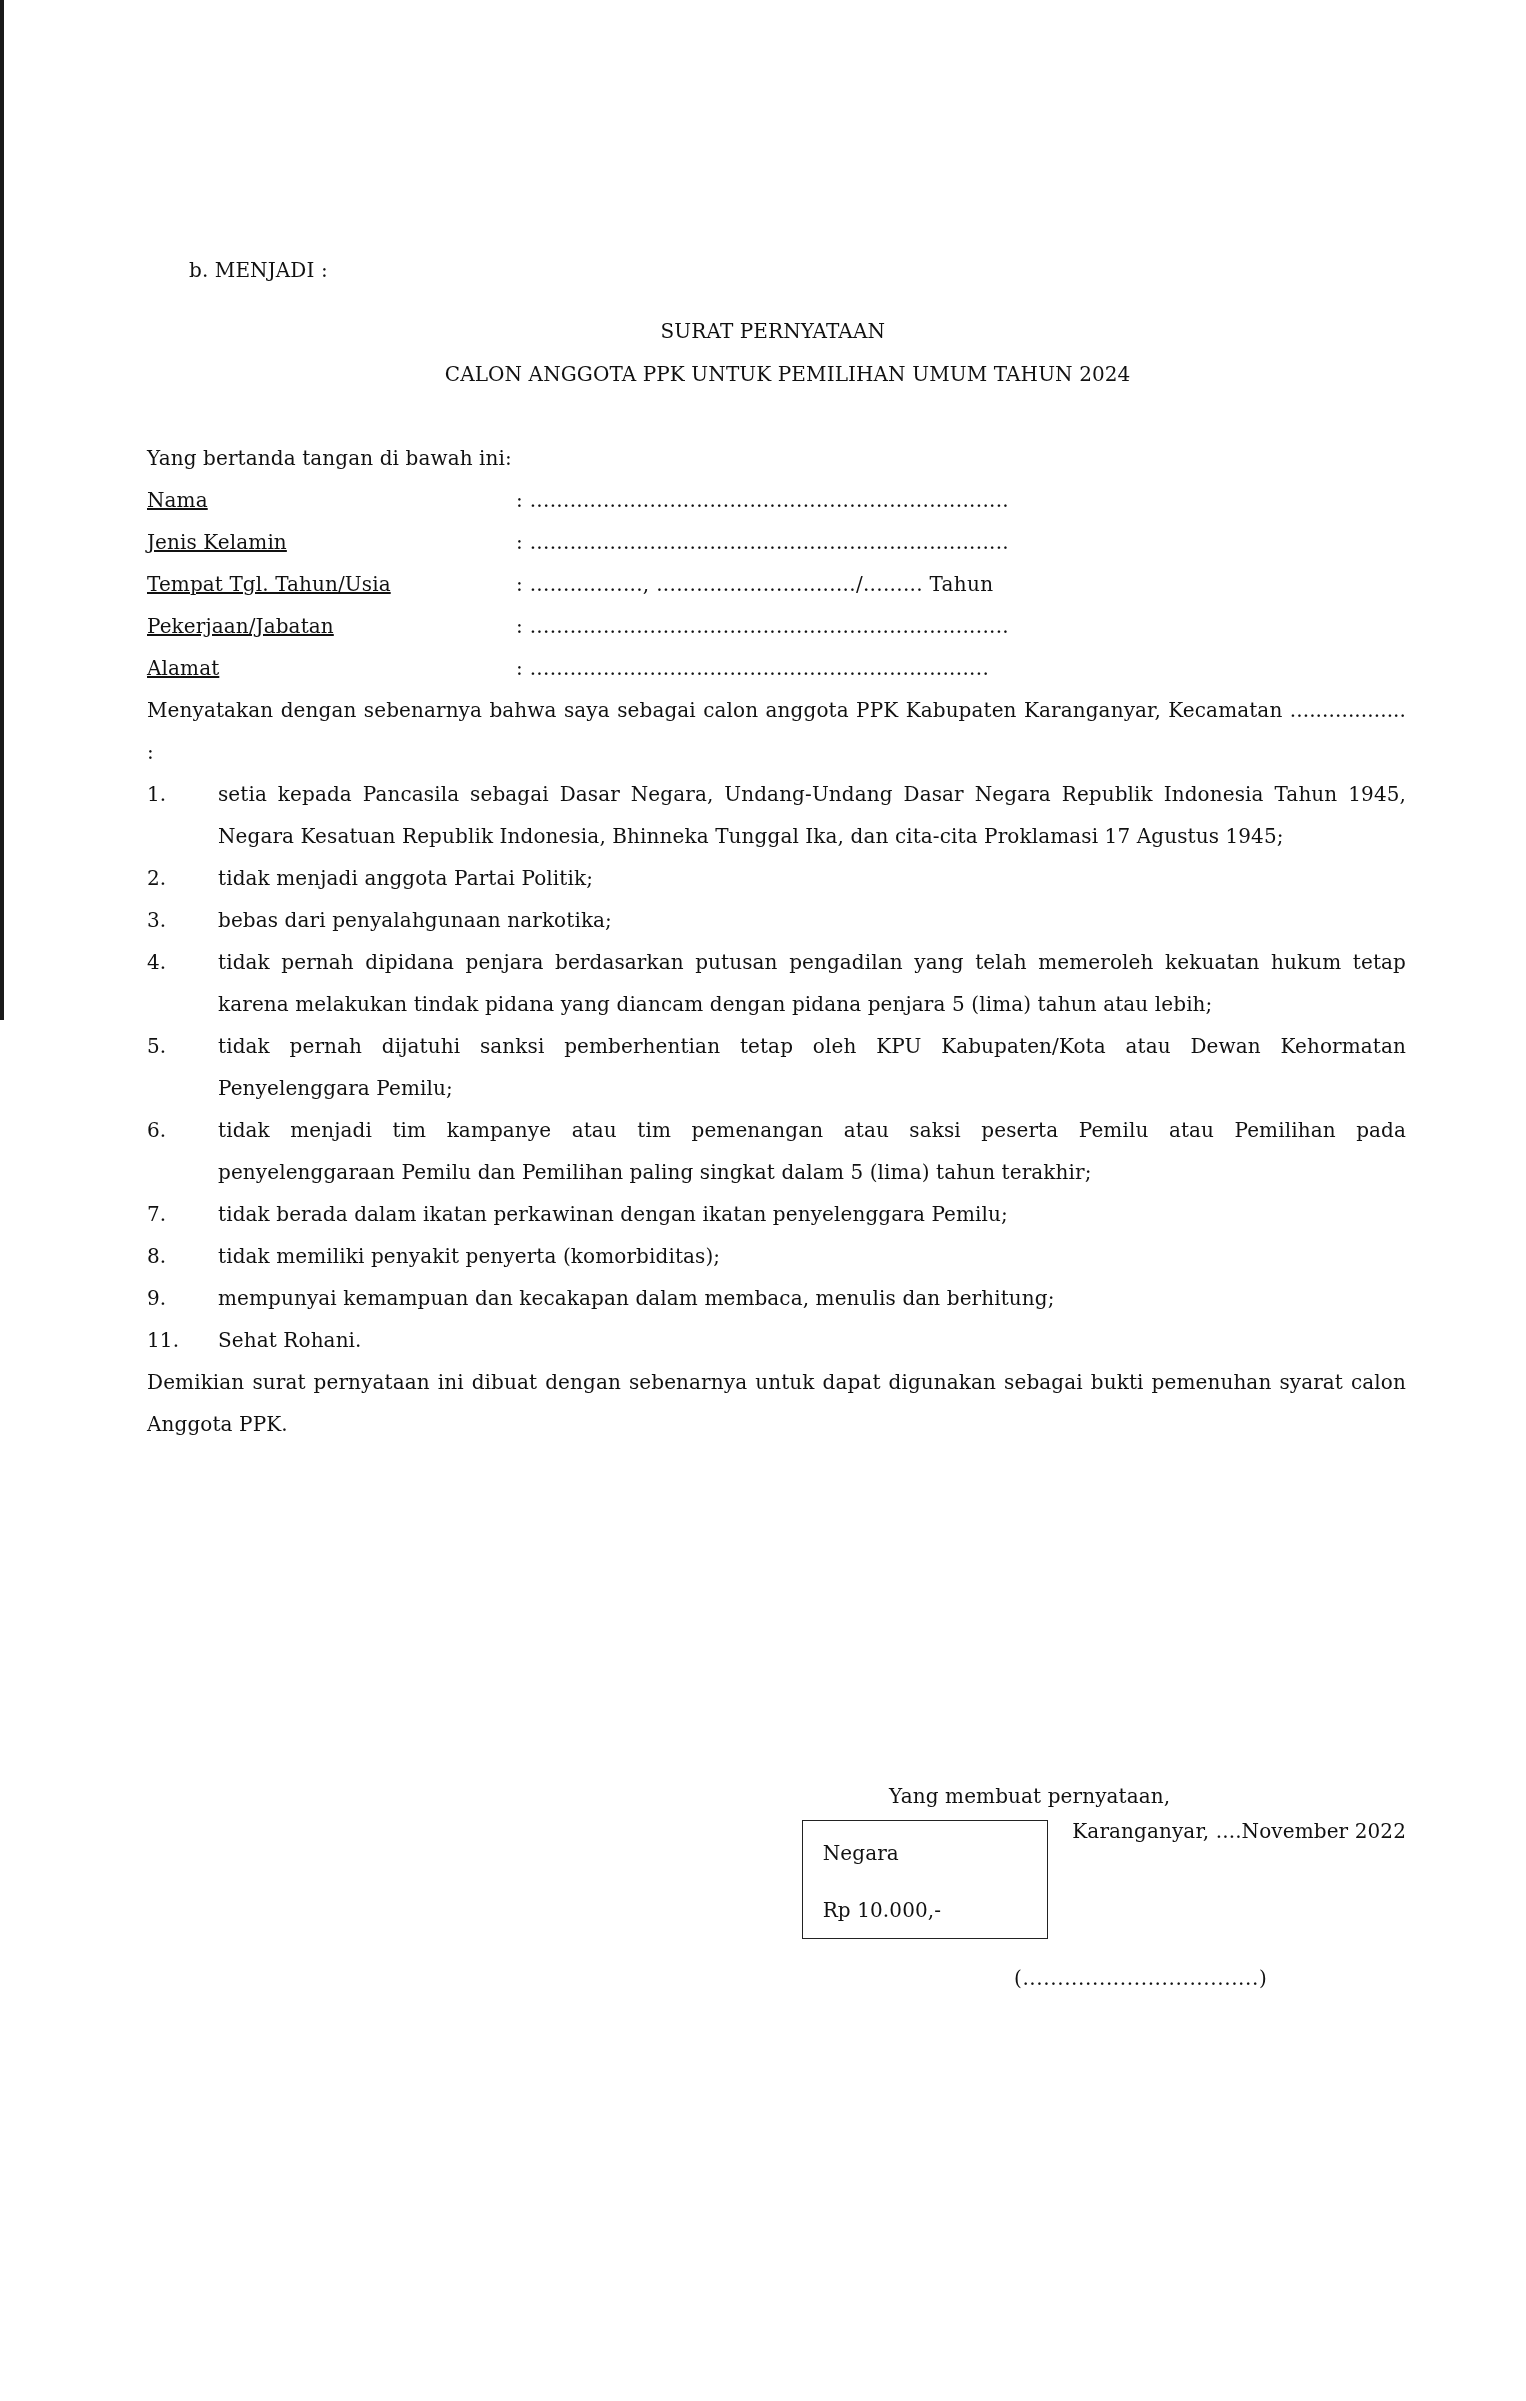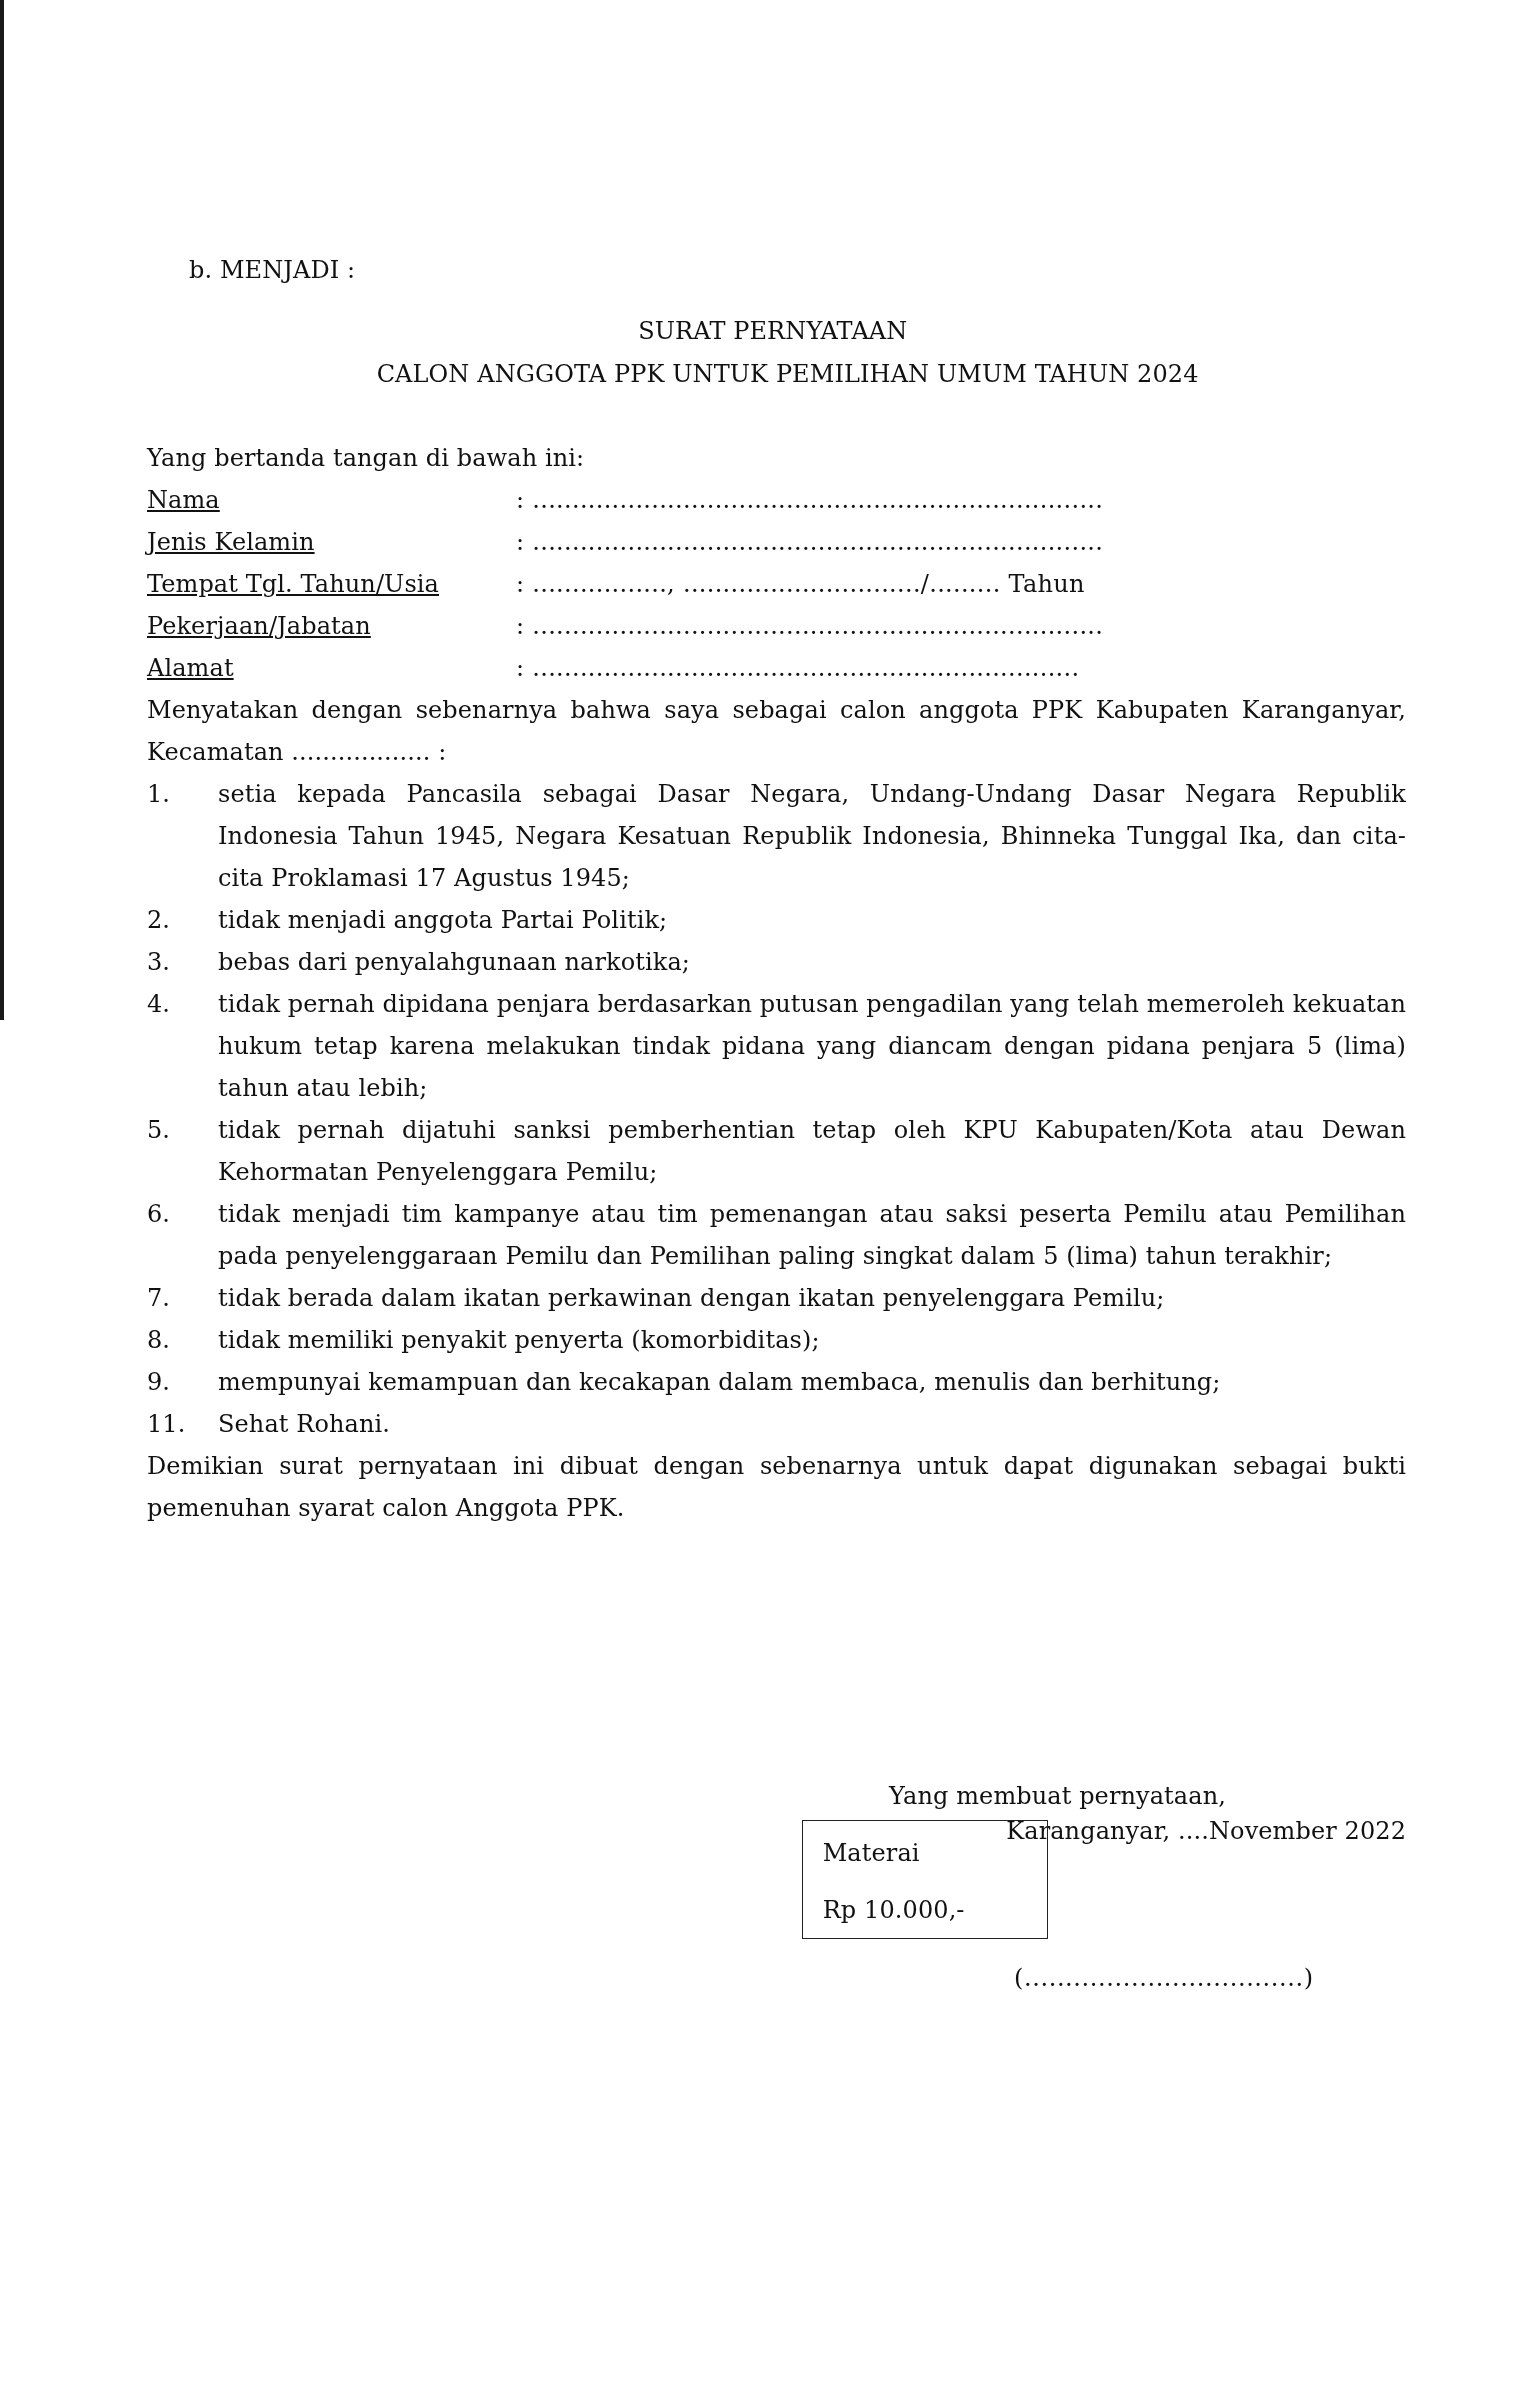--- a/index.html
+++ b/index.html
@@ -1,20 +1,20 @@
 <!DOCTYPE html>
 <html style="font-size:9.8px"><head>
 <meta charset="utf-8">
 <style>
   html, body { margin: 0; padding: 0; background: #ffffff; }
   body { width: 1526px; height: 2401px; position: relative; overflow: hidden;
          font-family: "DejaVu Serif", "Liberation Serif", serif; color: #111111; }
   .scan-edge { position: absolute; left: 0; top: 0; width: 3.7px; height: 1020px; background: #1a1a1a; }
   .page { position: absolute; left: 0; top: 0; width: 1526px; height: 2401px; }
-  .txt { font-size: 24px; line-height: 42px; letter-spacing: 0.1px; }
+  .txt { font-size: 20px; line-height: 42px; letter-spacing: 0.1px; }
   .section-label { position: absolute; left: 189px; top: 249px; }
   .title { position: absolute; left: 0; width: 1526px; text-align: center; }
   .title-1 { top: 310px; left: 9.8px; }
   .title-2 { top: 353px; left: 24.6px; }
   .body { position: absolute; left: 147px; top: 437px; width: 1259px; }
   .field-row { display: flex; height: 42px; }
   .field-label { width: 369px; white-space: nowrap; text-decoration: underline; }
   .field-value { white-space: nowrap; letter-spacing: 0.3px; }
   .para { text-align: justify; }
   .list { margin: 0; padding: 0; list-style: none; }
@@ -113,20 +113,20 @@
       </li>
     </ul>
 
     <div class="para">Demikian surat pernyataan ini dibuat dengan sebenarnya untuk dapat digunakan sebagai bukti pemenuhan syarat calon Anggota PPK.</div>
   </div>
 
   <div class="txt sig sig-place">Karanganyar, ....November 2022</div>
   <div class="txt sig sig-role">Yang membuat pernyataan,</div>
 
   <div class="stamp-box">
-    <div class="txt stamp-line1">Materai</div>
+    <div class="txt stamp-line1">Negara</div>
     <div class="txt stamp-line2">Rp 10.000,-</div>
   </div>
 
   <div class="txt sig sig-name">(..................................)</div>
 
 </div>
 
 
 </body></html>

